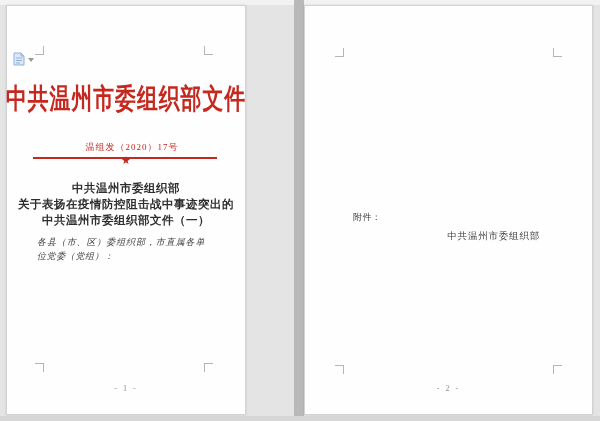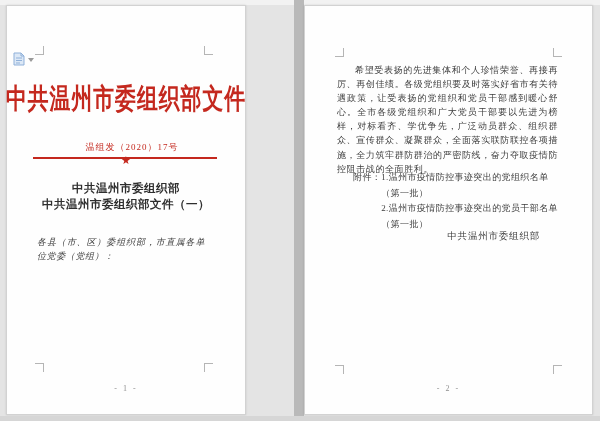--- a/index.html
+++ b/index.html
@@ -46,21 +46,21 @@
   .doc-title { position:absolute; top:174px; left:0; width:100%; text-align:center; color:#2e2e2e; font-weight:bold; font-size:11.5px; line-height:16px; letter-spacing:.5px; }
   .body-block { position:absolute; color:#3d3d3d; font-size:9px; letter-spacing:.6px; line-height:14.1px; text-align:justify; }
   .p1 .body-block { top:229px; left:30px; right:40px;font-style:italic; }
   .salutation { text-indent:0; }
   .para { text-indent:2em; }
   .page-num { position:absolute; bottom:21px; left:0; width:100%; text-align:center; color:#8f8f8f; font-size:8px; letter-spacing:2px; }
 
   
   .p2 .body-block { top:57px; left:32px; right:34px; }
   .attachments { position:absolute; top:164px; left:48px; right:30px; color:#3d3d3d; font-size:9px; letter-spacing:.4px; line-height:15.5px; }
-  .att-row { display:flex; }
+  .att-row { display:flex;margin-top:40px; }
   .att-label { white-space:nowrap; }
   .att-items { }
   .signature { position:absolute; top:222px; right:52px; text-align:right; color:#3d3d3d; font-size:9.5px; letter-spacing:.8px; line-height:16px; }
   .sig-date { margin-right:-3px; }
 </style>
 </head>
 <body>
 
 <div class="canvas">
   <div class="top-band"></div>
@@ -72,47 +72,41 @@
     <div class="crop crop-bl"></div>
     <div class="crop crop-br"></div>
 
     <div class="letterhead">中共温州市委组织部文件</div>
     <div class="doc-number">温组发（2020）17号</div>
     <div class="red-rule"></div>
     <div class="star">★</div>
 
     <div class="doc-title">
       <div>中共温州市委组织部</div>
+      <div>关于表扬在疫情防控阻击战中事迹突出的</div>
       <div>中共温州市委组织部文件（一）</div>
     </div>
 
     <div class="body-block">
       <div class="salutation">各县（市、区）委组织部，市直属各单位党委（党组）：</div>
     </div>
 
     <div class="page-num">- 1 -</div>
   </div>
 
   <div class="page page-2 p2">
     <div class="crop crop-tl"></div>
     <div class="crop crop-tr"></div>
     <div class="crop crop-bl"></div>
     <div class="crop crop-br"></div>
 
-    <div class="body-block">
-      <div class="para">希望受表扬的先进集体和个人珍惜荣誉、再接再厉、再创佳绩。各级党组织要及时落实好省市有关待遇政策，让受表扬的党组织和党员干部感到暖心舒心。全市各级党组织和广大党员干部要以先进为榜样，对标看齐、学优争先，广泛动员群众、组织群众、宣传群众、凝聚群众，全面落实联防联控各项措施，全力筑牢群防群治的严密防线，奋力夺取疫情防控阻击战的全面胜利。</div>
-    </div>
 
     <div class="attachments">
       <div class="att-row">
         <span class="att-label">附件：</span>
-        <span class="att-items">
-          <div>1.温州市疫情防控事迹突出的党组织名单（第一批）</div>
-          <div>2.温州市疫情防控事迹突出的党员干部名单（第一批）</div>
-        </span>
       </div>
     </div>
 
     <div class="signature">
       <div>中共温州市委组织部</div>
     </div>
 
     <div class="page-num">- 2 -</div>
   </div>
 

